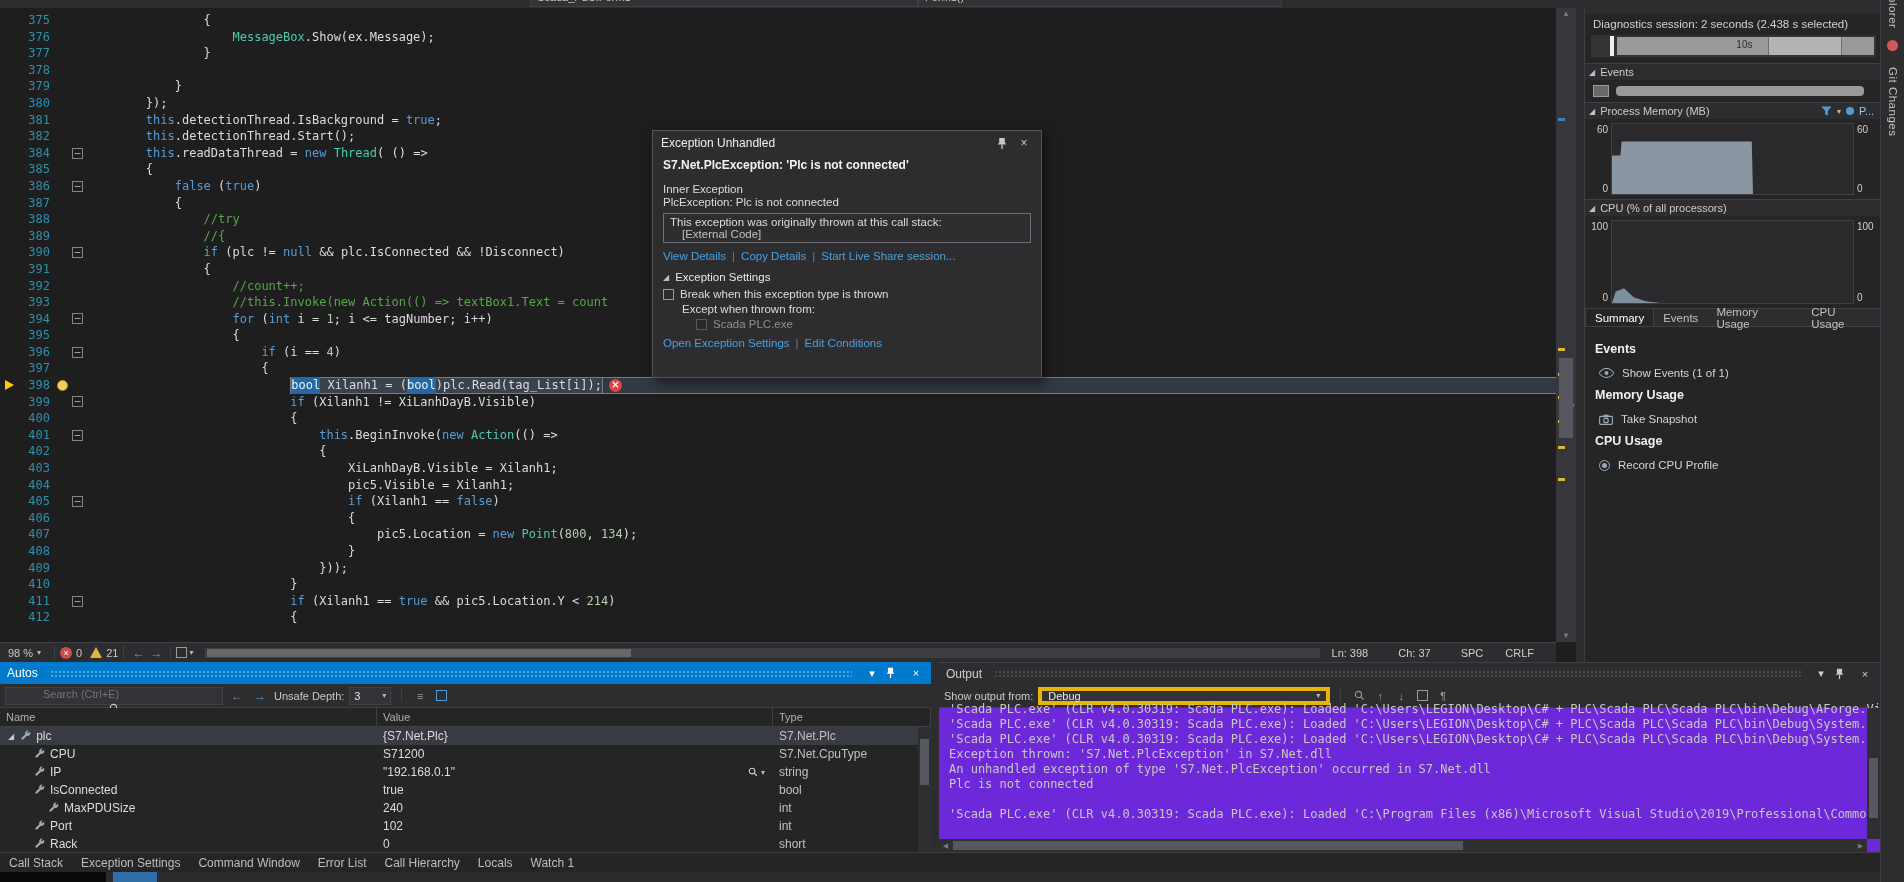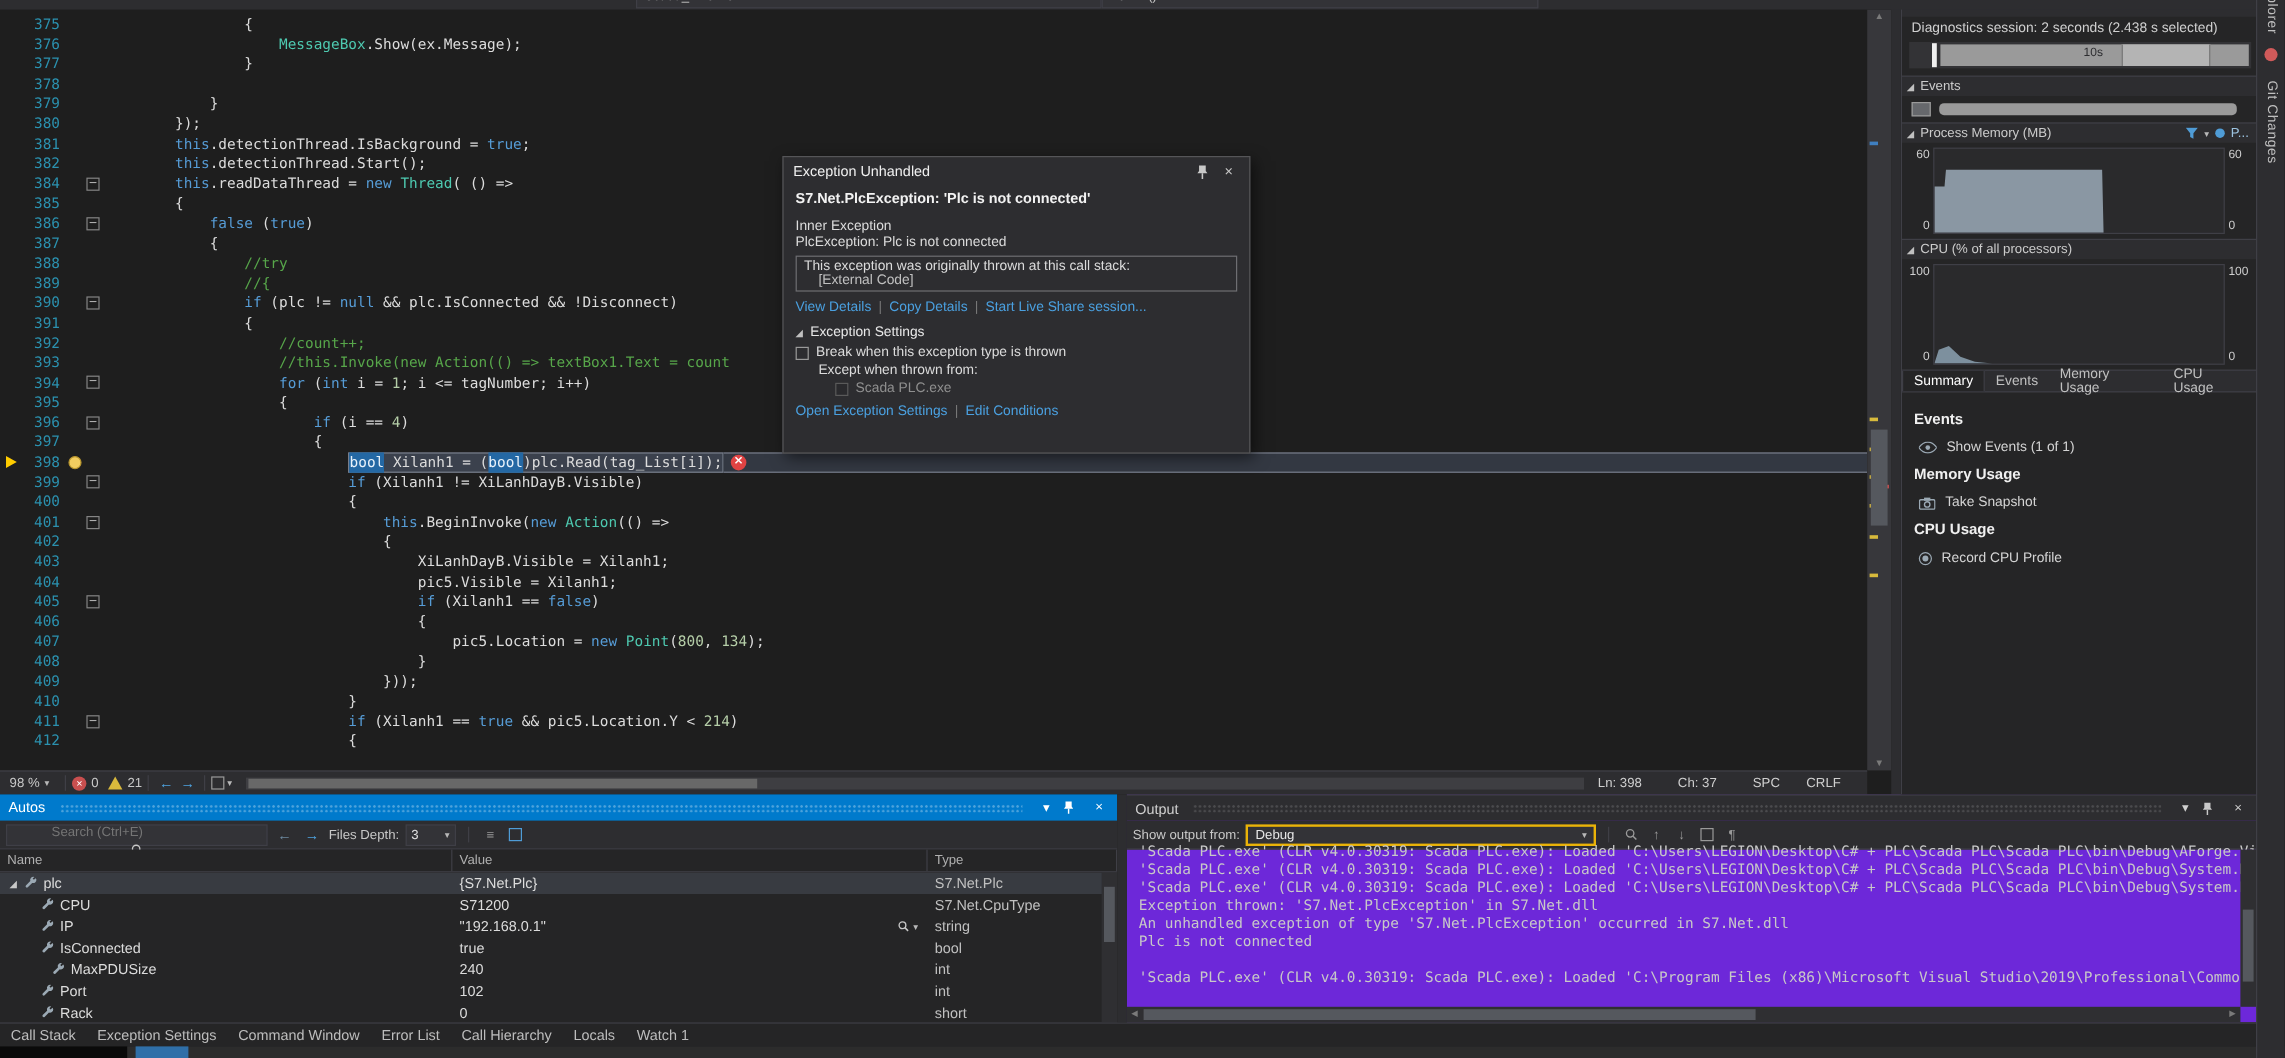--- a/index.html
+++ b/index.html
@@ -103,21 +103,21 @@
 .cell.type{color:#c0c0c0;padding-left:6px;}
 .cell.value{padding-left:6px;}
 .expander{color:#c8c8c8;font-size:8px;margin-right:2px;}
 .vtools{margin-left:auto;display:flex;align-items:center;gap:3px;padding-right:8px;}
 .vscroll{position:absolute;right:0;top:0;bottom:0;width:13px;background:#2f2f32;}
 .vthumb{position:absolute;left:2px;width:9px;background:#55585e;}
 #split-h{position:absolute;left:931px;top:662px;width:8px;height:190px;background:#2d2d30;z-index:4;}
 
 
 #output{position:absolute;left:939px;top:662px;width:941px;height:190px;background:#6d28d9;display:flex;flex-direction:column;z-index:3;}
-.combo{width:292px;height:18px;background:#333337;border:2px solid #eab308;color:#e8e8e8;font-size:11px;display:flex;align-items:center;justify-content:space-between;padding:0 6px;}
+.combo{width:292px;height:18px;background:#333337;border:4px solid #eab308;color:#e8e8e8;font-size:11px;display:flex;align-items:center;justify-content:space-between;padding:0 6px;}
 #output-lines{flex:1;overflow:hidden;font-family:"DejaVu Sans Mono","Liberation Mono",monospace;font-size:12px;line-height:15px;color:#c8c8c8;padding-left:10px;white-space:pre;margin-top:-6px;}
 .out-hscroll{height:13px;background:#2f2f32;position:relative;flex:none;margin-right:13px;}
 .hs-arrow{position:absolute;top:0;width:13px;height:13px;color:#7a7a7a;font-size:7px;text-align:center;line-height:13px;}
 .out-hthumb{position:absolute;left:14px;top:2px;height:9px;width:55%;background:#55585e;}
 .out-vscroll{position:absolute;right:0;top:46px;bottom:13px;width:13px;background:#2f2f32;}
 
 
 #bottomtabs{position:absolute;left:0;top:852px;width:1880px;height:20px;background:#252526;border-top:1px solid #3f3f46;display:flex;align-items:center;font-size:12px;color:#bdbdbd;z-index:3;}
 .btab{padding:0 9px;height:100%;display:flex;align-items:center;}
 #taskbar{position:absolute;left:0;top:872px;width:1904px;height:10px;background:#2c2c2c;z-index:6;}
@@ -337,21 +337,21 @@
         <span>
             <svg width="11" height="11" viewBox="0 0 16 16">
               <circle cx="6.5" cy="6.5" r="4.5" fill="none" stroke="#c8c8c8" stroke-width="1.6"></circle>
               <line x1="10" y1="10" x2="14" y2="14" stroke="#c8c8c8" stroke-width="1.8"></line>
             </svg>
           </span>
         <span class="caret">▾</span>
       </div>
       <span class="navarrow dim">←</span>
       <span class="navarrow">→</span>
-      <span class="lbl">Files Depth:</span>
+      <span class="lbl">Unsafe Depth:</span>
       <div class="depth-select">
         <span>3</span>
         <span class="caret">▾</span>
       </div>
       <div class="vdiv"></div>
       <span class="tbico">≡</span>
       <span class="tbico">
           <span class="box-ico blue"></span>
         </span>
     </div>
@@ -419,21 +419,21 @@
               </svg>
             </span>
             <span>IsConnected</span>
           </div>
           <div class="cell value">
             <span>true</span>
           </div>
           <div class="cell type">bool</div>
         </div>
         <div class="watch-row">
-          <div class="cell name" style="padding-left: 33px; margin-left: 10px;">
+          <div class="cell name" style="padding-left: 48px;">
             <span>
               <svg width="12" height="12" viewBox="0 0 16 16">
                 <path fill="#9ba9b4" d="M13.8 4.2a3.6 3.6 0 0 1-4.7 3.5L4.2 12.6a1.5 1.5 0 0 1-2.1-2.1l4.9-4.9A3.6 3.6 0 0 1 11.5 1L9.6 2.9 11 4.3l1.9-1.9c.5.6.9 1.2.9 1.8z"></path>
               </svg>
             </span>
             <span>MaxPDUSize</span>
           </div>
           <div class="cell value">
             <span>240</span>
           </div>

